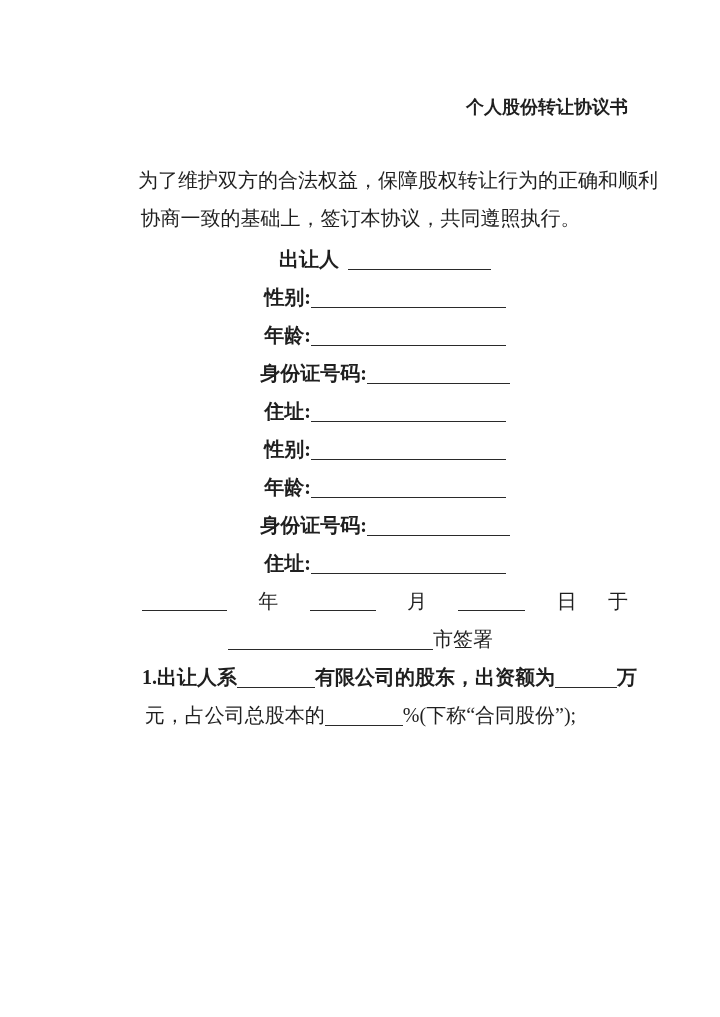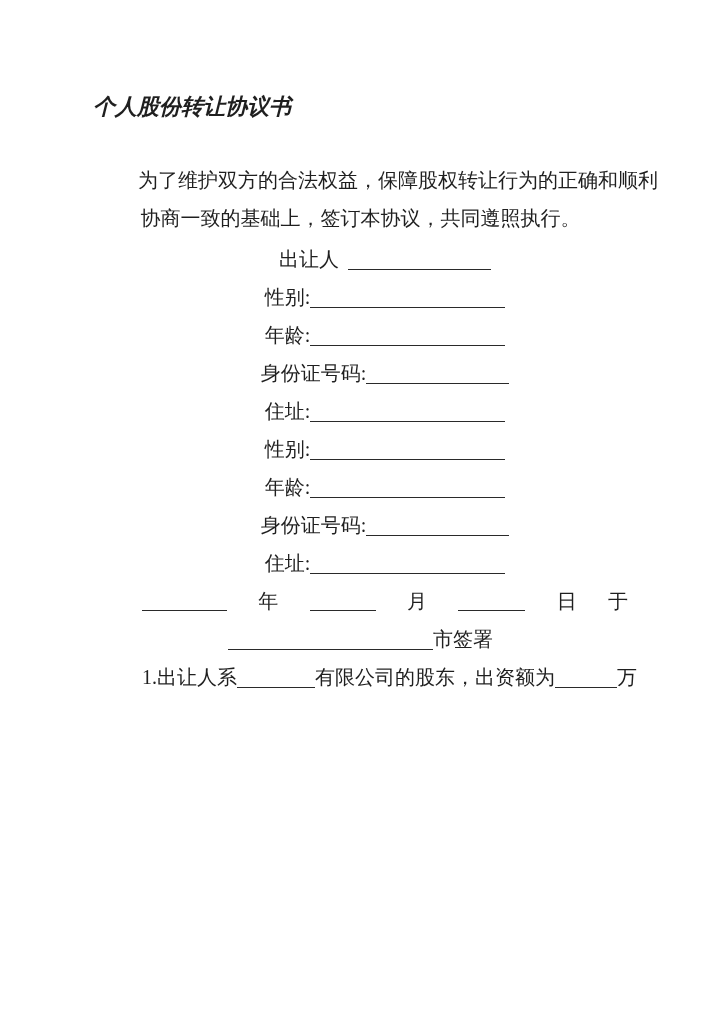--- a/index.html
+++ b/index.html
@@ -15,36 +15,35 @@
     background: #ffffff;
     padding: 88px 92px 0 93px;
     font-family: "Liberation Serif", "DejaVu Serif", serif;
     font-size: 20px;
     color: #1f1f1f;
     overflow: hidden;
   }
   .doc-title {
     height: 38px;
     line-height: 38px;
-    text-align: left;
+    text-align: right;
     font-weight: bold;
-    font-size: 22px;
-    font-style: italic;
+    font-size: 18px;
   }
   .intro {
     margin-top: 35px;
   }
   .line {
     height: 38px;
     line-height: 38px;
     white-space: nowrap;
     text-align: center;
   }
   .indent-first { text-indent: 45px; }
-  .indent { padding-left: 49px; }
+  .indent { padding-left: 49px; font-weight: bold; }
   .blank {
     display: inline-block;
     border-bottom: 1px solid #2a2a2a;
     height: 20px;
     vertical-align: -4px;
   }
   .blank.gapped { margin-left: 9px; }
   .date-row {
     display: flex;
     justify-content: space-between;
@@ -93,15 +92,16 @@
       <span class="blank" style="width: 67px;"></span>
       <span class="dlabel">日</span>
       <span class="dlabel">于</span>
     </div>
 
   <div class="line"><span class="blank" style="width: 205px;"></span><span>市签署</span></div>
 
 
   <div>
       <div class="line indent"><span>1.出让人系</span><span class="blank" style="width: 78px;"></span><span>有限公司的股东，出资额为</span><span class="blank" style="width: 62px;"></span><span>万</span></div>
+      <div class="line"><span>元，占公司总股本的</span><span class="blank" style="width: 78px;"></span><span>%(下称“合同股份”);</span></div>
     </div>
 
 </div>
 
 </body></html>

